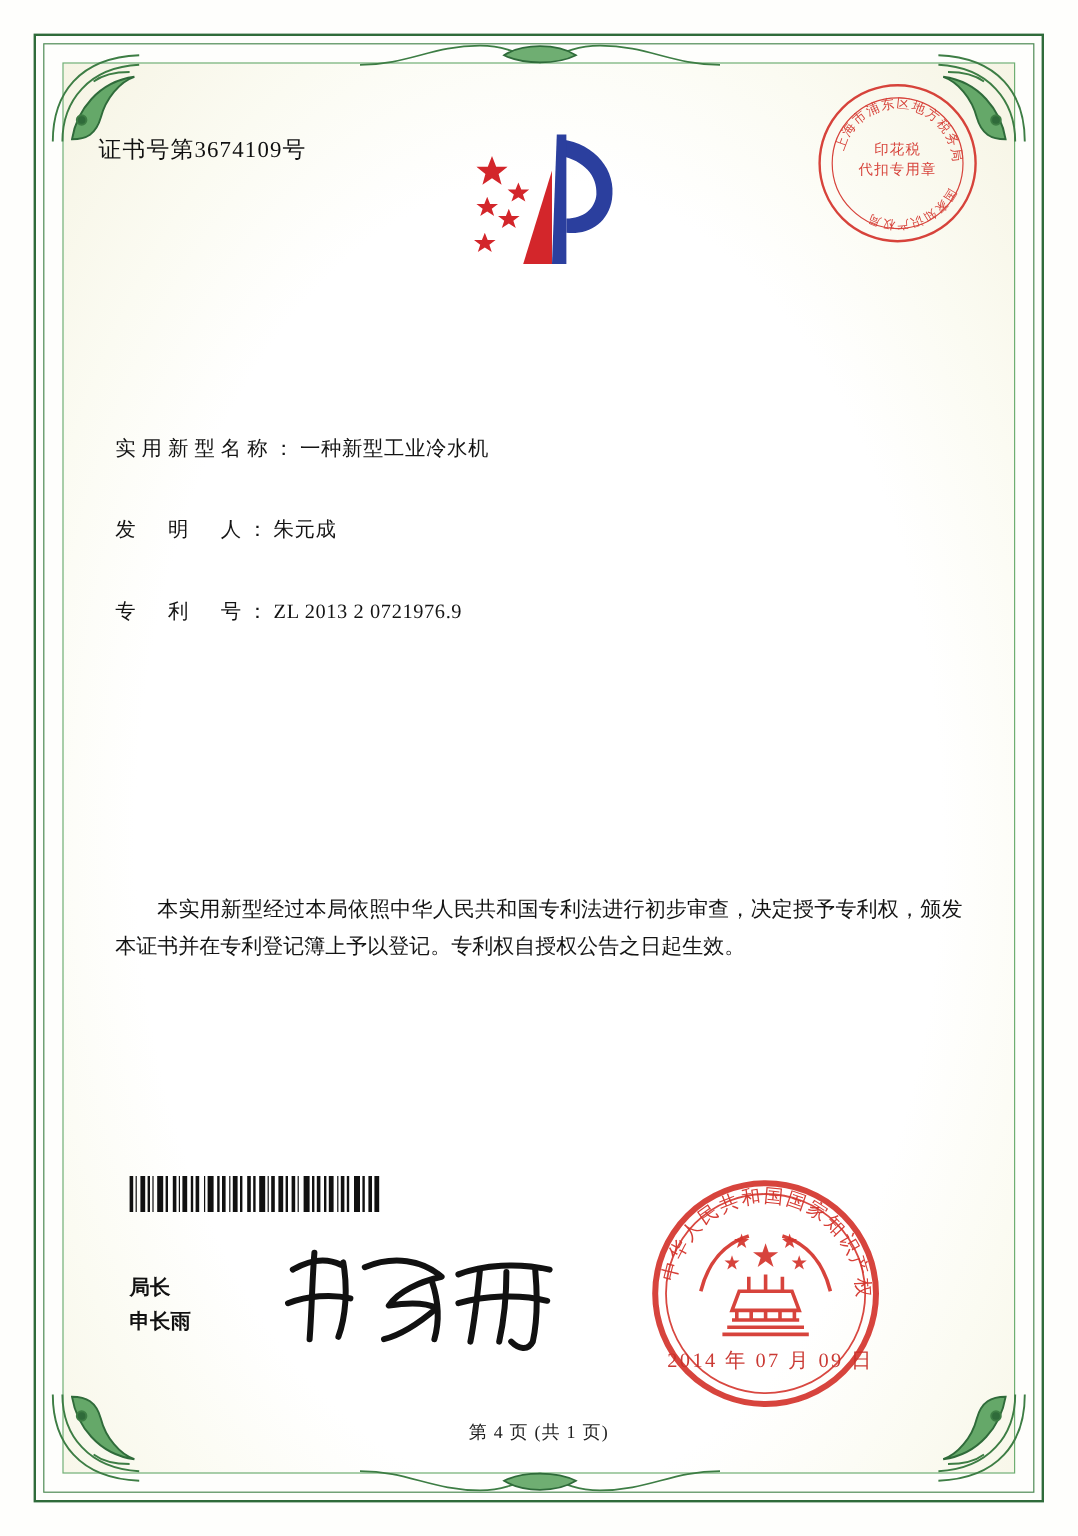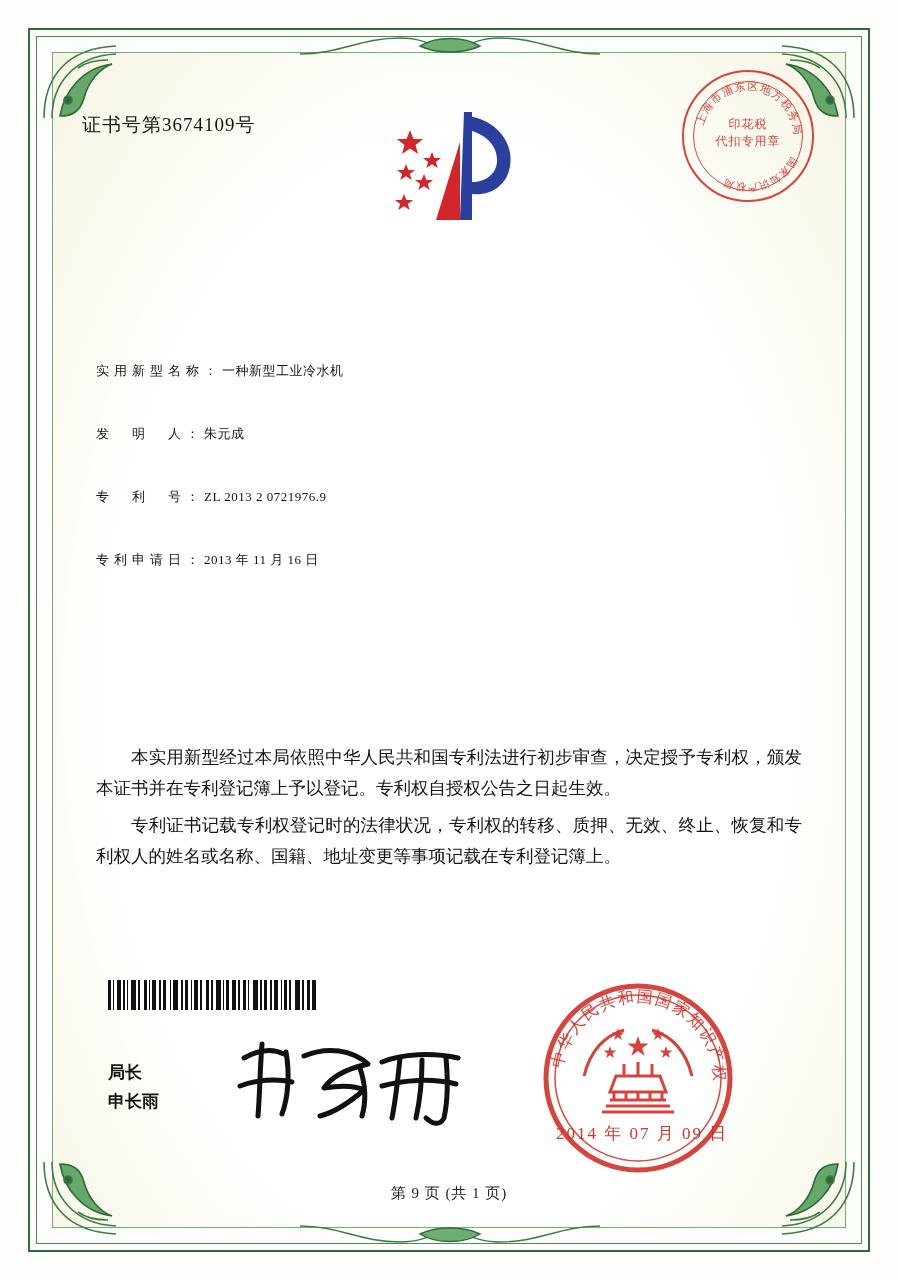--- a/index.html
+++ b/index.html
@@ -110,21 +110,21 @@
     letter-spacing: 6px;
     color: #0b0b0b;
     font-family: "Liberation Serif", "DejaVu Serif", serif;
   }
   .fields {
     position: absolute;
     left: 96px; top: 362px;
     width: 700px;
   }
   .field {
-    font-size: 13px;
+    font-size: 17px;
     color: #141414;
     margin-bottom: 45px;
     letter-spacing: .5px;
     white-space: nowrap;
   }
   .field .lbl { letter-spacing: 5px; }
   .body-text {
     position: absolute;
     left: 96px; top: 742px;
     width: 706px;
@@ -298,28 +298,24 @@
   <div class="fields">
     <div class="field">
       <span class="lbl">实用新型名称：</span><span>一种新型工业冷水机</span>
     </div>
     <div class="field">
       <span class="lbl">发　明　人：</span><span>朱元成</span>
     </div>
     <div class="field">
       <span class="lbl">专　利　号：</span><span>ZL 2013 2 0721976.9</span>
     </div>
-    <div class="field">
-      <span class="lbl">专利申请日：</span><span>2013 年 11 月 16 日</span>
-    </div>
   </div>
 
   <div class="body-text">
     <p>本实用新型经过本局依照中华人民共和国专利法进行初步审查，决定授予专利权，颁发本证书并在专利登记簿上予以登记。专利权自授权公告之日起生效。</p>
-    <p>专利证书记载专利权登记时的法律状况，专利权的转移、质押、无效、终止、恢复和专利权人的姓名或名称、国籍、地址变更等事项记载在专利登记簿上。</p>
   </div>
 
   <div class="barcode">
     <i style="width:3px"></i>
       <i style="width:2px;background:transparent"></i>
     <i style="width:1px"></i>
       <i style="width:3px;background:transparent"></i>
     <i style="width:4px"></i>
       <i style="width:2px;background:transparent"></i>
     <i style="width:2px"></i>
@@ -443,15 +439,15 @@
         <polygon points="78,48 79.5,52.5 84.3,52.5 80.4,55.4 81.9,60 78,57.2 74.1,60 75.6,55.4 71.7,52.5 76.5,52.5"></polygon>
         <polygon points="118,48 119.5,52.5 124.3,52.5 120.4,55.4 121.9,60 118,57.2 114.1,60 115.6,55.4 111.7,52.5 116.5,52.5"></polygon>
         <polygon points="70,66 71.5,70.5 76.3,70.5 72.4,73.4 73.9,78 70,75.2 66.1,78 67.6,73.4 63.7,70.5 68.5,70.5"></polygon>
         <polygon points="126,66 127.5,70.5 132.3,70.5 128.4,73.4 129.9,78 126,75.2 122.1,78 123.6,73.4 119.7,70.5 124.5,70.5"></polygon>
       </g>
     </svg>
   </div>
 
   <div class="seal-date">2014 年 07 月 09 日</div>
 
-  <div class="page-foot">第 9 页 (共 1 页)</div>
+  <div class="page-foot">第 4 页 (共 1 页)</div>
 
 </div>
 
 </body></html>

